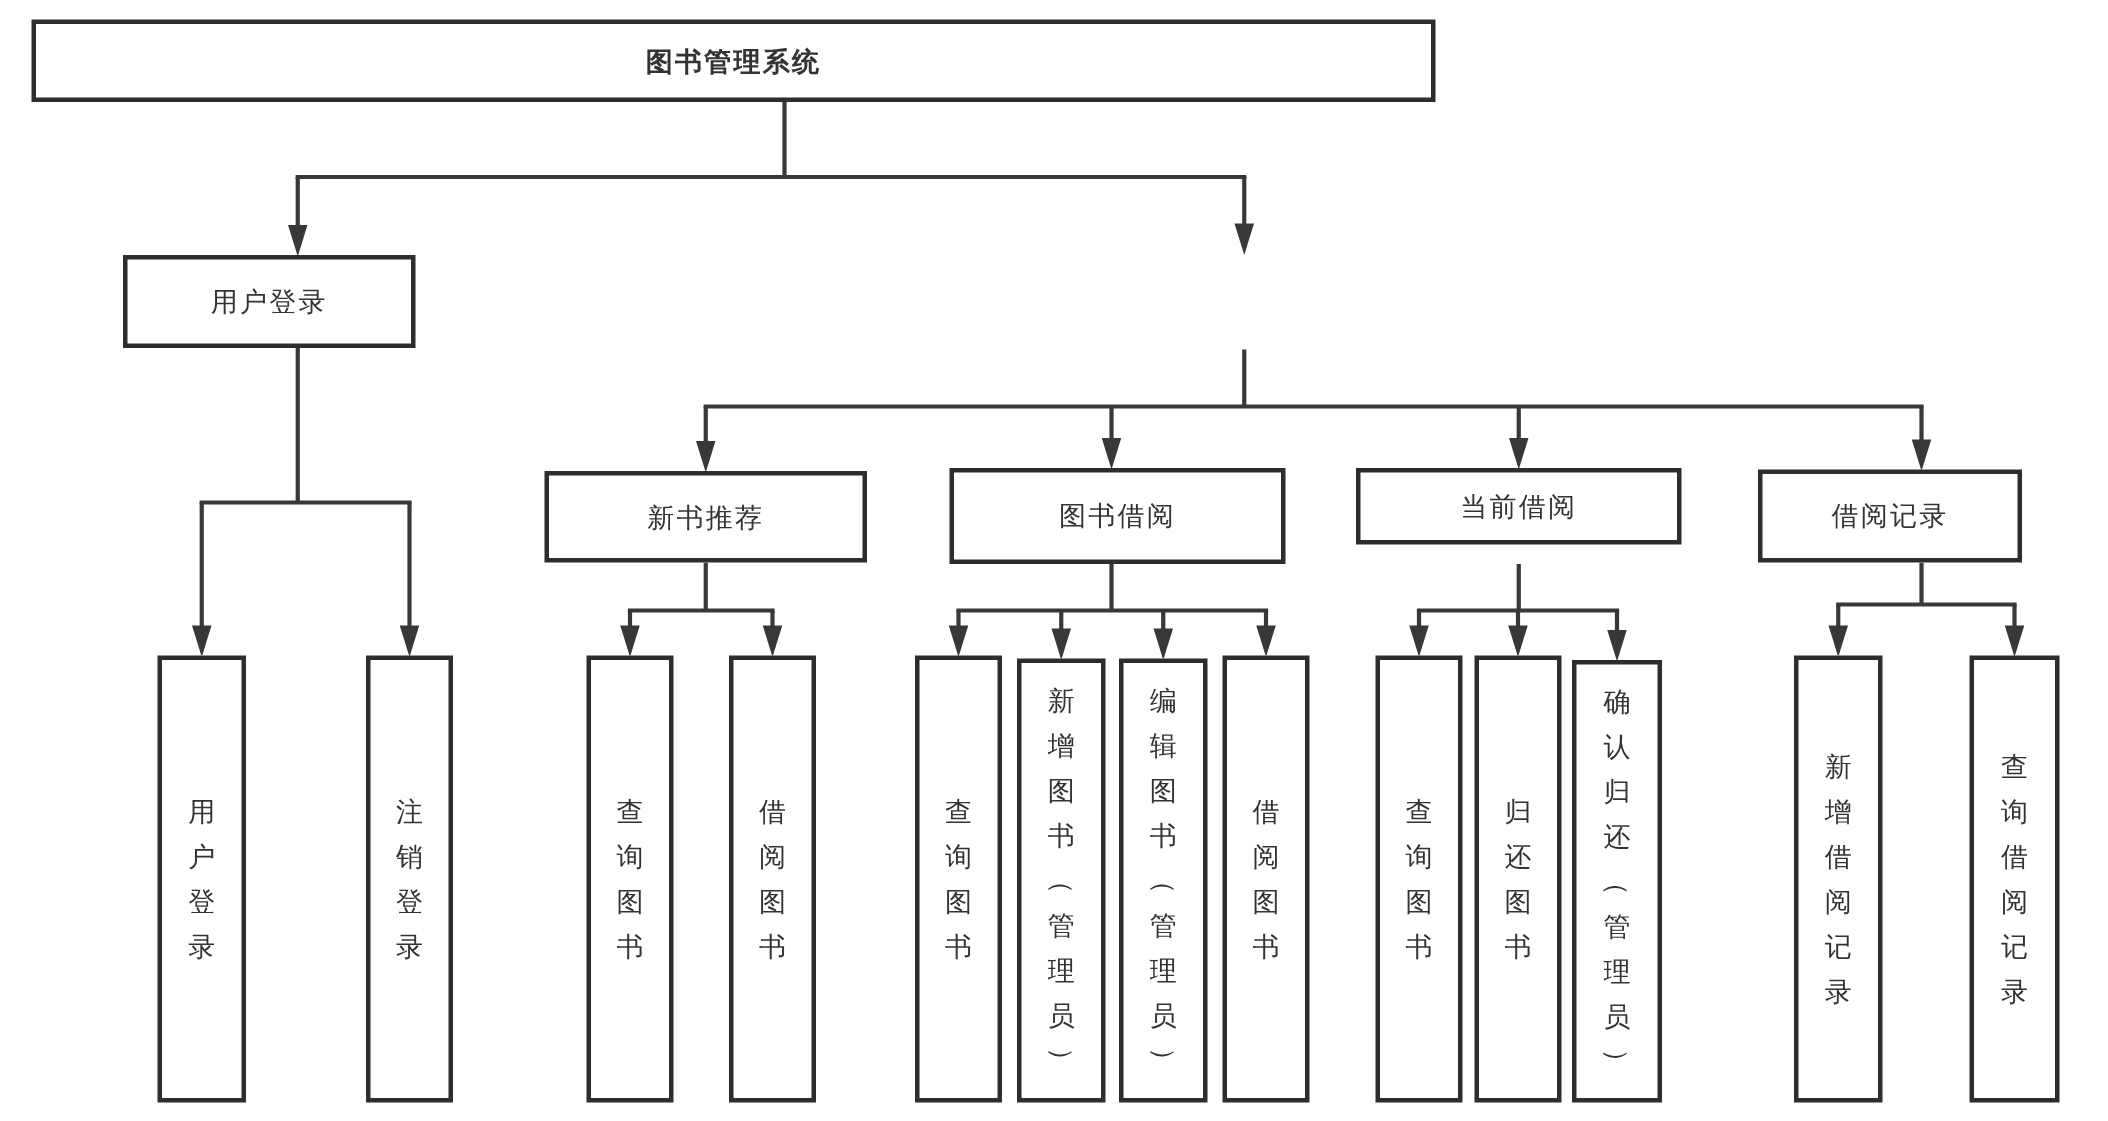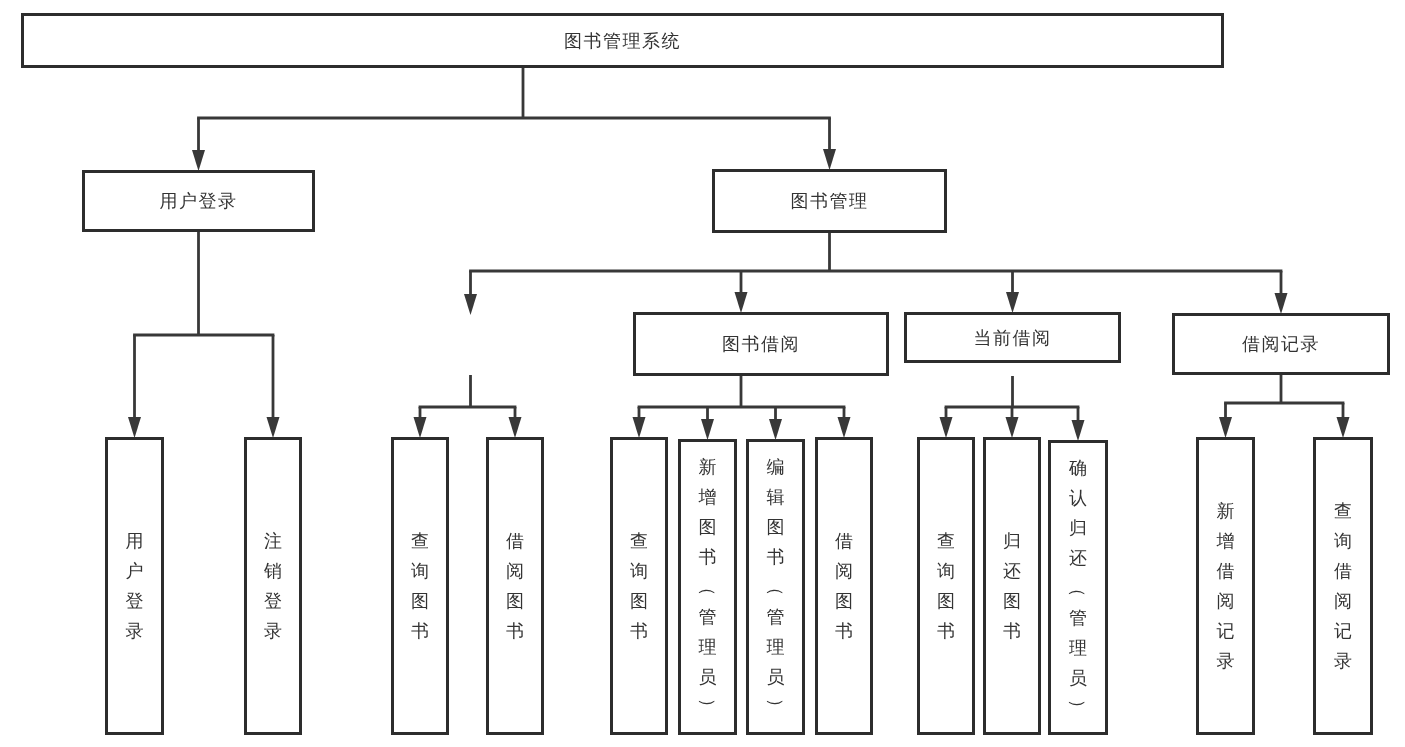--- a/index.html
+++ b/index.html
@@ -108,48 +108,48 @@
       <polygon points="1071.5,420 1084.5,420 1078,441" fill="#383838"></polygon>
       <line x1="1281" y1="271" x2="1281" y2="297" stroke="#383838" stroke-width="2.8"></line>
       <polygon points="1274.5,293 1287.5,293 1281,314" fill="#383838"></polygon>
       <line x1="1281" y1="375" x2="1281" y2="403" stroke="#383838" stroke-width="2.8"></line>
       <line x1="1224.1" y1="403" x2="1344.4" y2="403" stroke="#383838" stroke-width="2.8"></line>
       <line x1="1225.5" y1="403" x2="1225.5" y2="421" stroke="#383838" stroke-width="2.8"></line>
       <polygon points="1219,417 1232,417 1225.5,438" fill="#383838"></polygon>
       <line x1="1343" y1="403" x2="1343" y2="421" stroke="#383838" stroke-width="2.8"></line>
       <polygon points="1336.5,417 1349.5,417 1343,438" fill="#383838"></polygon>
     </svg>
-<div class="node node-h" style="left: 21px; top: 13px; width: 1203px; height: 55px;">图书管理系统</div>
-    <div class="node node-h" style="left: 82px; top: 170px; width: 233px; height: 62px;">用户登录</div>
+<div class="node node-h" style="left: 21px; top: 13px; width: 936px; height: 55px; font-weight: bold;">图书管理系统</div>
+    <div class="node node-h" style="left: 82px; top: 170px; width: 195px; height: 62px;">用户登录</div>
     <div class="node node-v" style="left: 105px; top: 437px; width: 59px; height: 298px;">
       <span>用</span>
       <span>户</span>
       <span>登</span>
       <span>录</span>
     </div>
     <div class="node node-v" style="left: 244px; top: 437px; width: 58px; height: 298px;">
       <span>注</span>
       <span>销</span>
       <span>登</span>
       <span>录</span>
     </div>
-    <div class="node node-h" style="left: 712px; top: 169px; width: 235px; height: 64px;">图书管理</div>
+    <div class="node node-h" style="left: 363px; top: 314px; width: 215px; height: 61px;">新书推荐</div>
     <div class="node node-v" style="left: 391px; top: 437px; width: 58px; height: 298px;">
       <span>查</span>
       <span>询</span>
       <span>图</span>
       <span>书</span>
     </div>
     <div class="node node-v" style="left: 486px; top: 437px; width: 58px; height: 298px;">
       <span>借</span>
       <span>阅</span>
       <span>图</span>
       <span>书</span>
     </div>
-    <div class="node node-h" style="left: 633px; top: 312px; width: 256px; height: 64px;">图书借阅</div>
+    <div class="node node-h" style="left: 633px; top: 312px; width: 224px; height: 64px;">图书借阅</div>
     <div class="node node-v" style="left: 610px; top: 437px; width: 58px; height: 298px;">
       <span>查</span>
       <span>询</span>
       <span>图</span>
       <span>书</span>
     </div>
     <div class="node node-v" style="left: 678px; top: 439px; width: 59px; height: 296px;">
       <span>新</span>
       <span>增</span>
       <span>图</span>
@@ -194,21 +194,21 @@
       <span>确</span>
       <span>认</span>
       <span>归</span>
       <span>还</span>
       <span class="rot">（</span>
       <span>管</span>
       <span>理</span>
       <span>员</span>
       <span class="rot">）</span>
     </div>
-    <div class="node node-h" style="left: 1172px; top: 313px; width: 218px; height: 62px;">借阅记录</div>
+    <div class="node node-h" style="left: 1172px; top: 313px; width: 176px; height: 62px;">借阅记录</div>
     <div class="node node-v" style="left: 1196px; top: 437px; width: 59px; height: 298px;">
       <span>新</span>
       <span>增</span>
       <span>借</span>
       <span>阅</span>
       <span>记</span>
       <span>录</span>
     </div>
     <div class="node node-v" style="left: 1313px; top: 437px; width: 60px; height: 298px;">
       <span>查</span>

